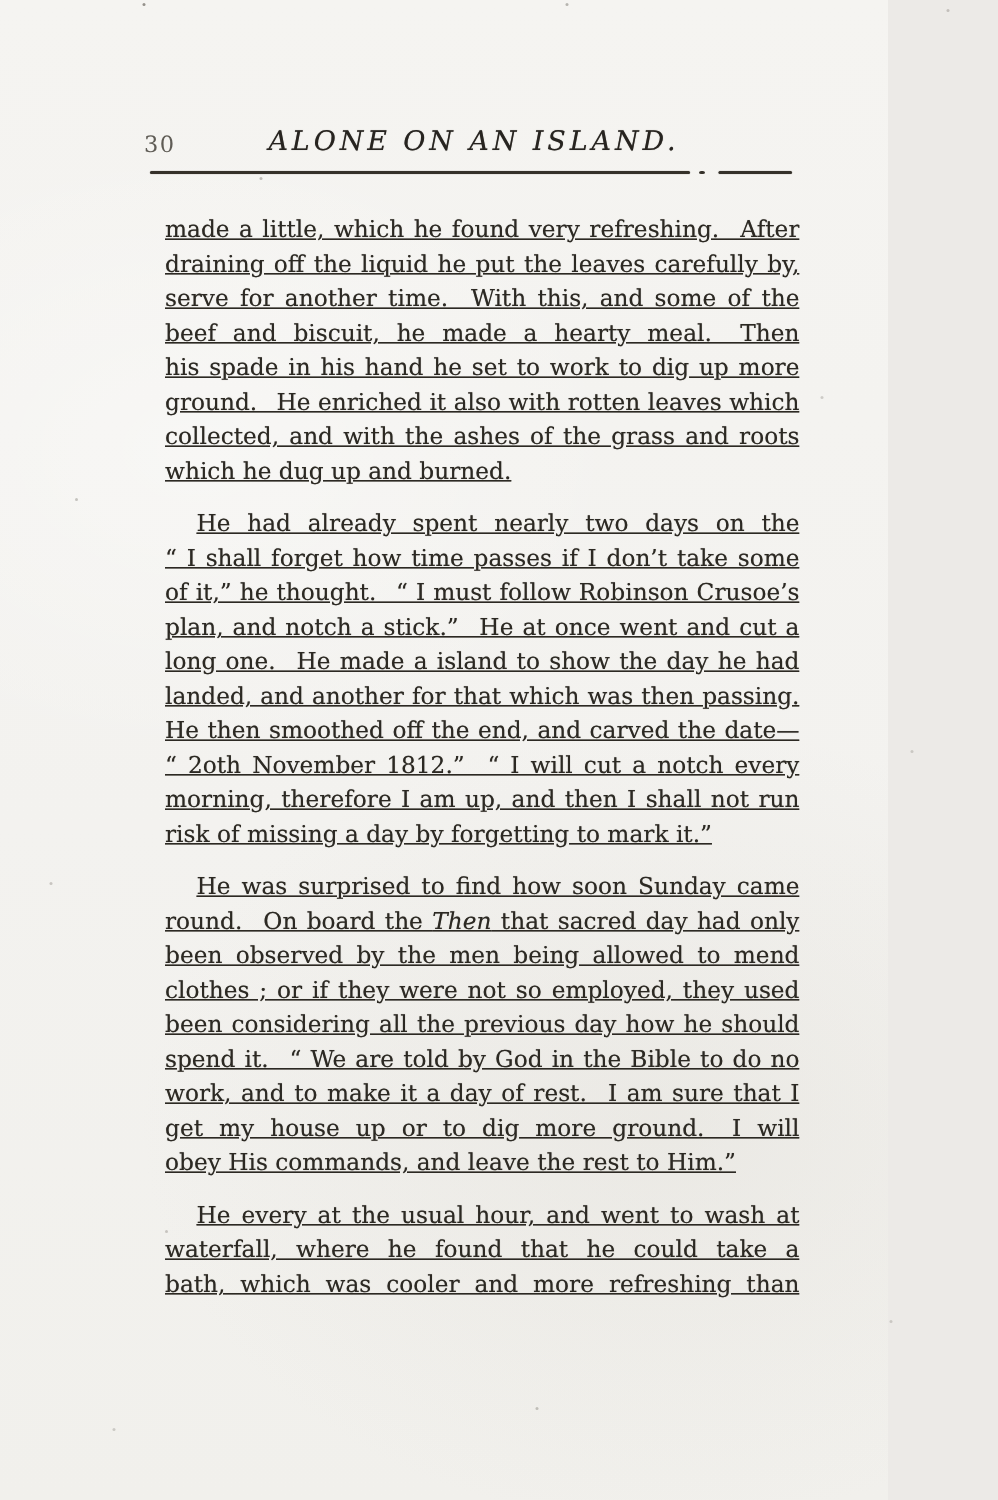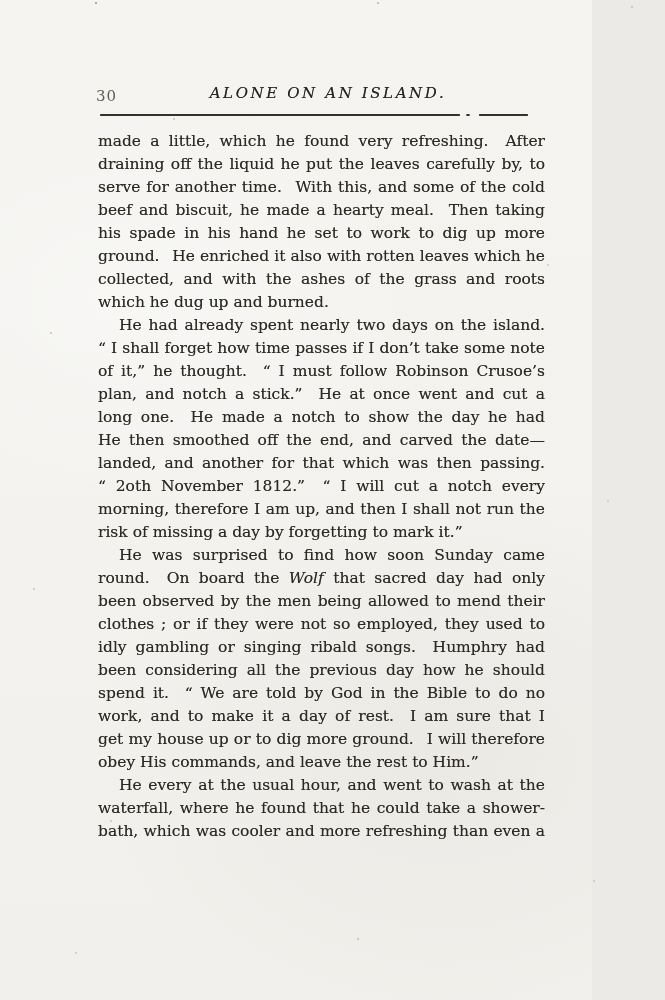--- a/index.html
+++ b/index.html
@@ -33,39 +33,39 @@
       262px 936px 0 rgba(70,64,54,.28),
       498px 878px 0 rgba(70,64,54,.20),
       -20px 950px 0 rgba(70,64,54,.22);
   }
   .pagenum{
     position:absolute;left:96px;top:87px;
     font-size:15px;color:#46423b;opacity:.85;
     filter:blur(.3px);letter-spacing:1px;
   }
   .header{
-    position:absolute;left:98px;top:84px;width:460px;
-    text-align:center;font-style:italic;font-size:15px;
+    position:absolute;left:86px;top:84px;width:460px;
+    text-align:center;font-style:italic;font-size:18px;
     letter-spacing:2.6px;color:#272420;
     text-shadow:0 0 .5px rgba(45,40,33,.6);
   }
   .rule{
     position:absolute;left:100px;top:113px;width:447px;height:4px;
     display:flex;align-items:center;
   }
   .rule .seg{background:#35312a;height:2.6px;border-radius:1px;box-shadow:0 0 .6px rgba(53,49,42,.7);}
   .rule .main{width:360px;}
   .rule .dot{width:4px;height:2.8px;background:#35312a;border-radius:50%;margin-left:6px;}
   .rule .short{width:49px;margin-left:9px;}
   .body{
     position:absolute;left:98px;top:130px;width:447px;
     font-size:15.5px;line-height:23px;color:#2c2923;
     text-shadow:0 0 .45px rgba(44,41,35,.55);
   }
-  .para{margin:0;padding:0;}
+  .para{margin:12px;padding:0;text-decoration:underline;}
   .line{
     height:23px;overflow:hidden;
     text-align:justify;text-align-last:justify;
     white-space:normal;
   }
   .line.short-last{text-align-last:left;}
   .para.indent .line:first-child{text-indent:21px;}
   .line i{font-style:italic;}
 </style>
 </head>
@@ -93,33 +93,32 @@
         <div class="line">his spade in his hand he set to work to dig up more</div>
         <div class="line">ground.  He enriched it also with rotten leaves which he</div>
         <div class="line">collected, and with the ashes of the grass and roots</div>
         <div class="line short-last">which he dug up and burned.</div>
       </div>
       <div class="para indent">
         <div class="line">He had already spent nearly two days on the island.</div>
         <div class="line">“ I shall forget how time passes if I don’t take some note</div>
         <div class="line">of it,” he thought.  “ I must follow Robinson Crusoe’s</div>
         <div class="line">plan, and notch a stick.”  He at once went and cut a</div>
-        <div class="line">long one.  He made a notch to show the day he had</div>
+        <div class="line">long one.  He made a island to show the day he had</div>
+        <div class="line">landed, and another for that which was then passing.</div>
         <div class="line">He then smoothed off the end, and carved the date—</div>
-        <div class="line">landed, and another for that which was then passing.</div>
         <div class="line">“ 2oth November 1812.”  “ I will cut a notch every</div>
         <div class="line">morning, therefore I am up, and then I shall not run the</div>
         <div class="line short-last">risk of missing a day by forgetting to mark it.”</div>
       </div>
       <div class="para indent">
         <div class="line">He was surprised to find how soon Sunday came</div>
-        <div class="line">round.  On board the <i>Wolf</i> that sacred day had only</div>
+        <div class="line">round.  On board the <i>Then</i> that sacred day had only</div>
         <div class="line">been observed by the men being allowed to mend their</div>
         <div class="line">clothes ; or if they were not so employed, they used to sit</div>
-        <div class="line">idly gambling or singing ribald songs.  Humphry had</div>
         <div class="line">been considering all the previous day how he should</div>
         <div class="line">spend it.  “ We are told by God in the Bible to do no</div>
         <div class="line">work, and to make it a day of rest.  I am sure that I ought</div>
         <div class="line">get my house up or to dig more ground.  I will therefore</div>
         <div class="line short-last">obey His commands, and leave the rest to Him.”</div>
       </div>
       <div class="para indent">
         <div class="line">He every at the usual hour, and went to wash at the</div>
         <div class="line">waterfall, where he found that he could take a shower-</div>
         <div class="line">bath, which was cooler and more refreshing than even a</div>

